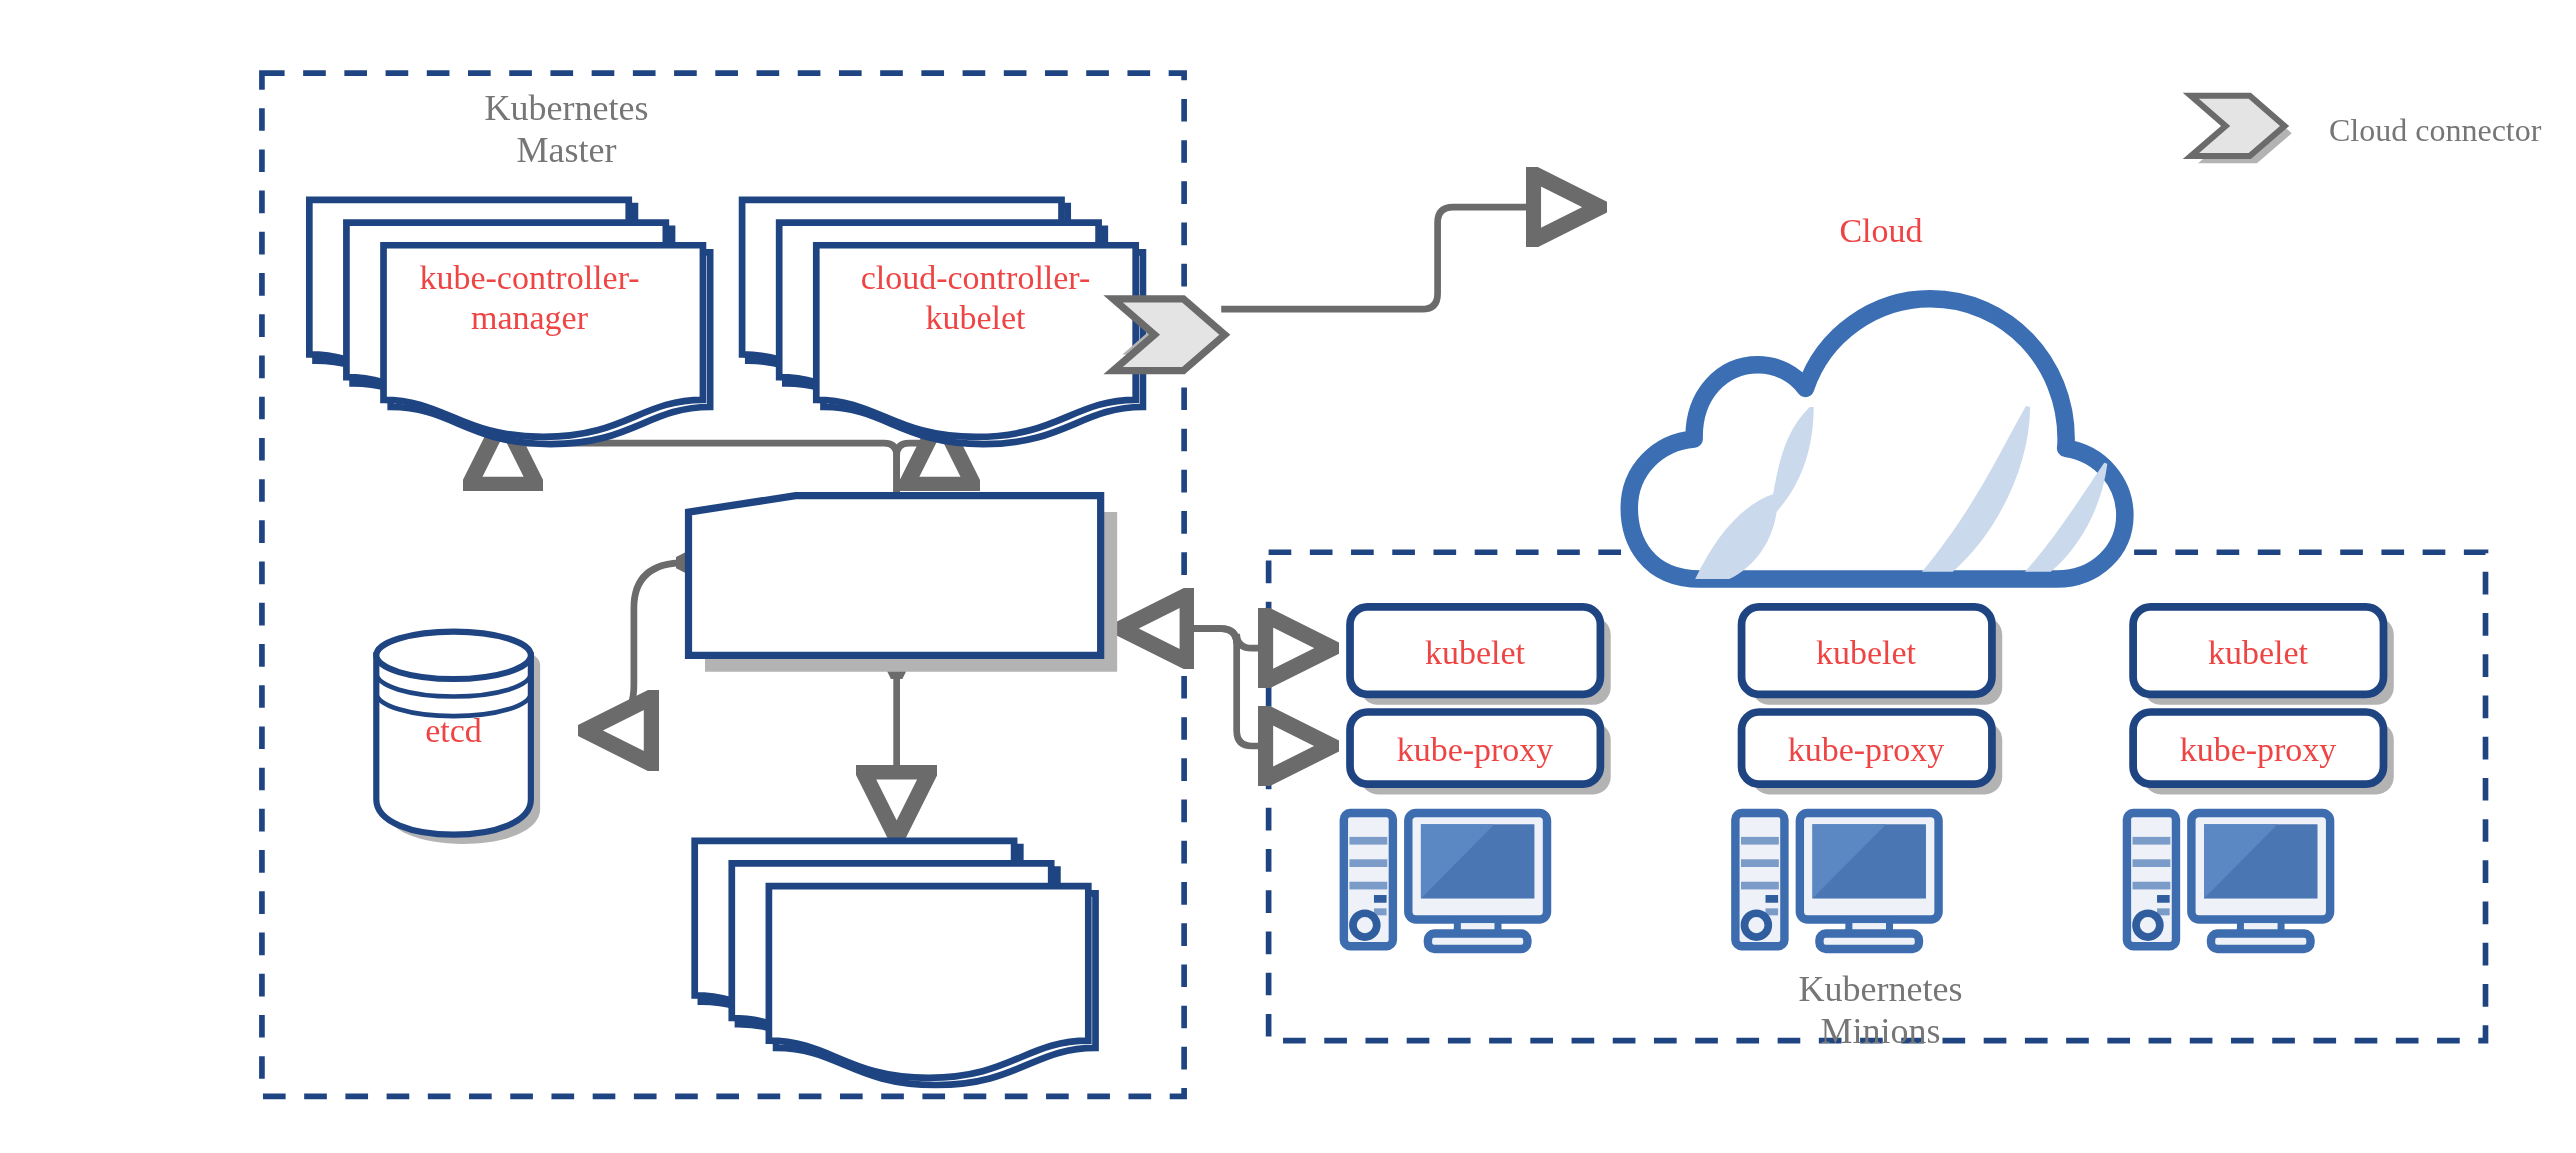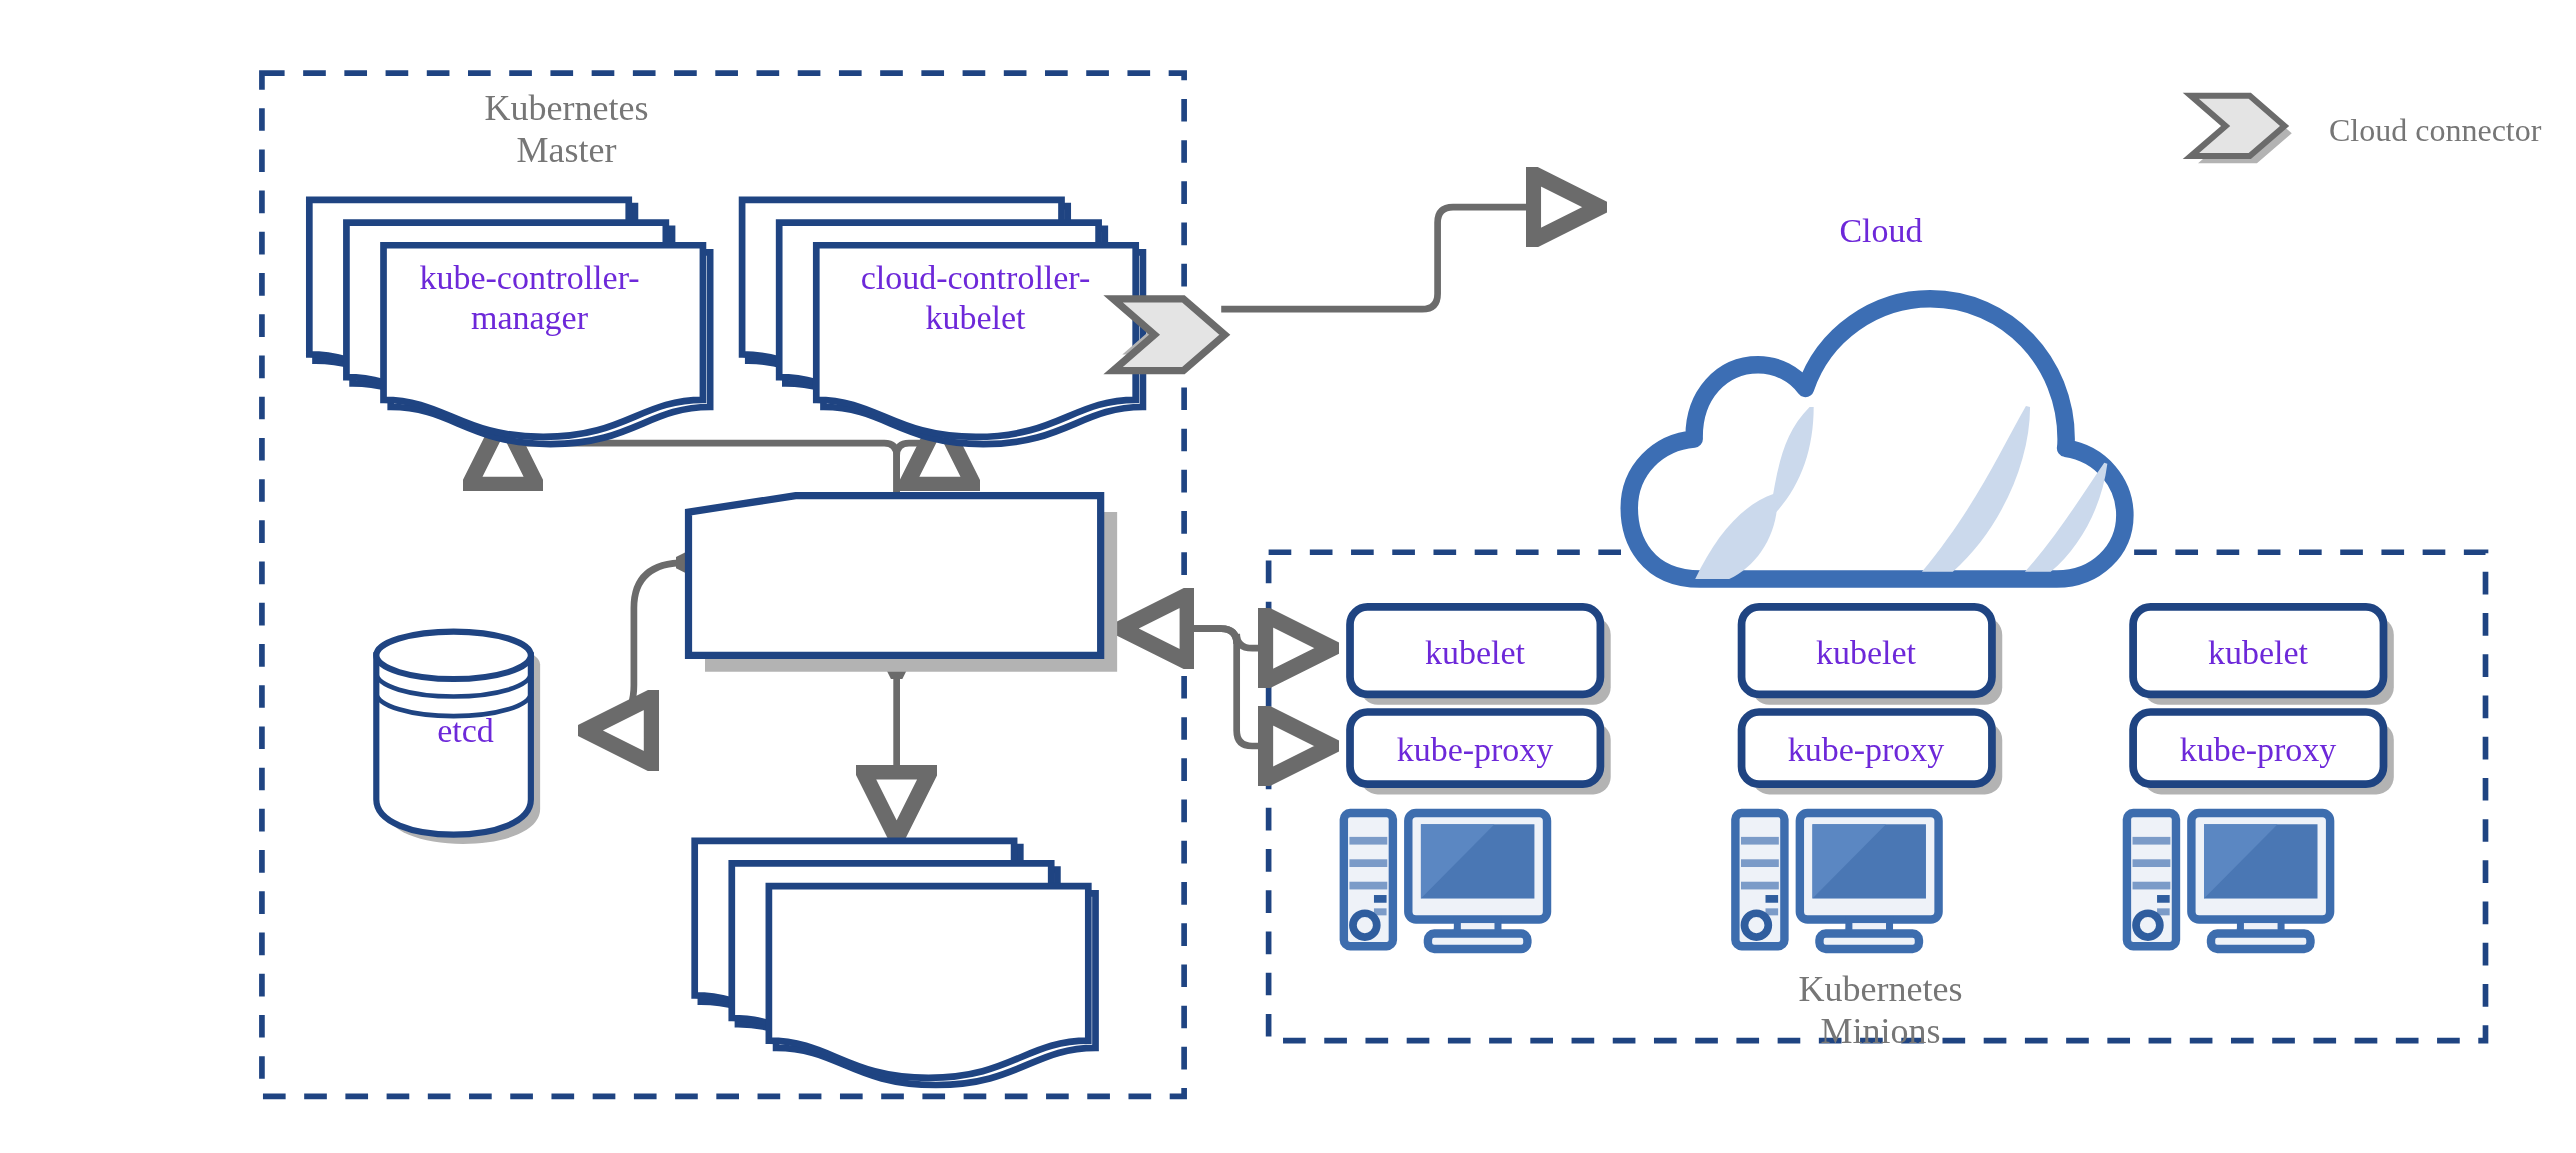--- a/index.html
+++ b/index.html
@@ -25,21 +25,21 @@
     height: 1153px;
   }
   .lbl {
     position: absolute;
     text-align: center;
     line-height: 1.18;
     white-space: pre-line;
     pointer-events: none;
   }
   .lbl-blue {
-    color: #6d28d9;
+    color: #ef4444;
     font-family: "Liberation Serif", serif;
   }
   .lbl-gray {
     color: #767676;
     font-family: "Liberation Serif", serif;
   }
   .group-title {
     font-size: 36px;
   }
   .node-title {
@@ -273,21 +273,21 @@
   <div class="lbl lbl-gray group-title" style="left:1695px; top:968px; width:371px;">Kubernetes
 Minions</div>
 
   <div class="lbl lbl-blue node-title" style="left:370px; top:258px; width:319px;">kube-controller-
 manager</div>
 
   <div class="lbl lbl-blue node-title" style="left:816px; top:258px; width:319px;">cloud-controller-
 kubelet</div>
 
 
-  <div class="lbl lbl-blue node-title" style="left:388px; top:711px; width:155px;">etcd</div>
+  <div class="lbl lbl-blue node-title" style="left:376px; top:711px; width:155px;">etcd</div>
 
 
   <div class="lbl lbl-blue node-title" style="left:1752px; top:211px; width:258px;">Cloud</div>
 
   <div class="lbl lbl-blue node-title" style="left:1350px; top:633px; width:250px;">kubelet</div>
   <div class="lbl lbl-blue node-title" style="left:1350px; top:730px; width:250px;">kube-proxy</div>
 
   <div class="lbl lbl-blue node-title" style="left:1741px; top:633px; width:250px;">kubelet</div>
   <div class="lbl lbl-blue node-title" style="left:1741px; top:730px; width:250px;">kube-proxy</div>
 

